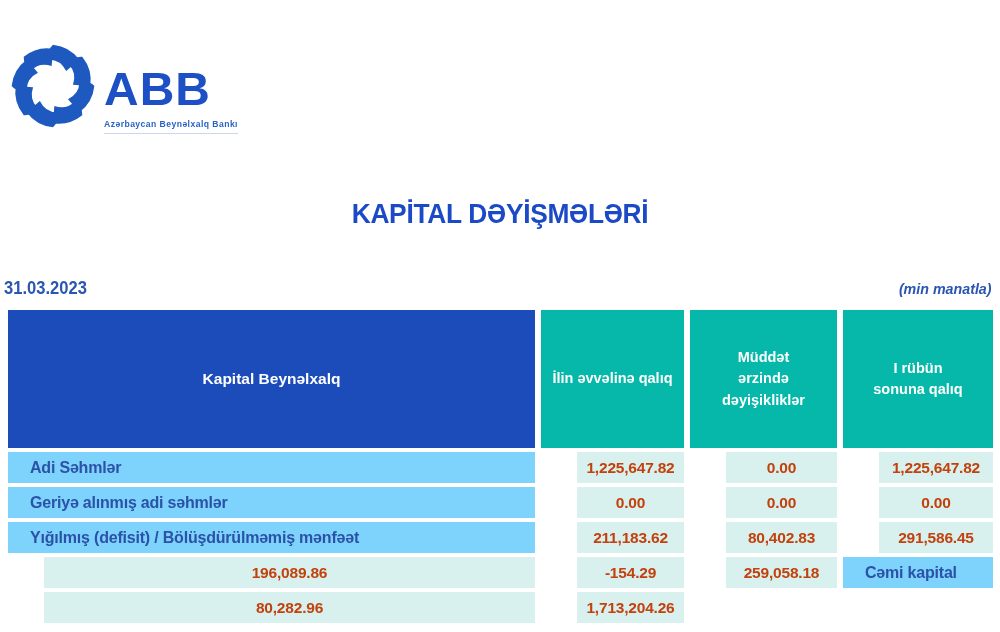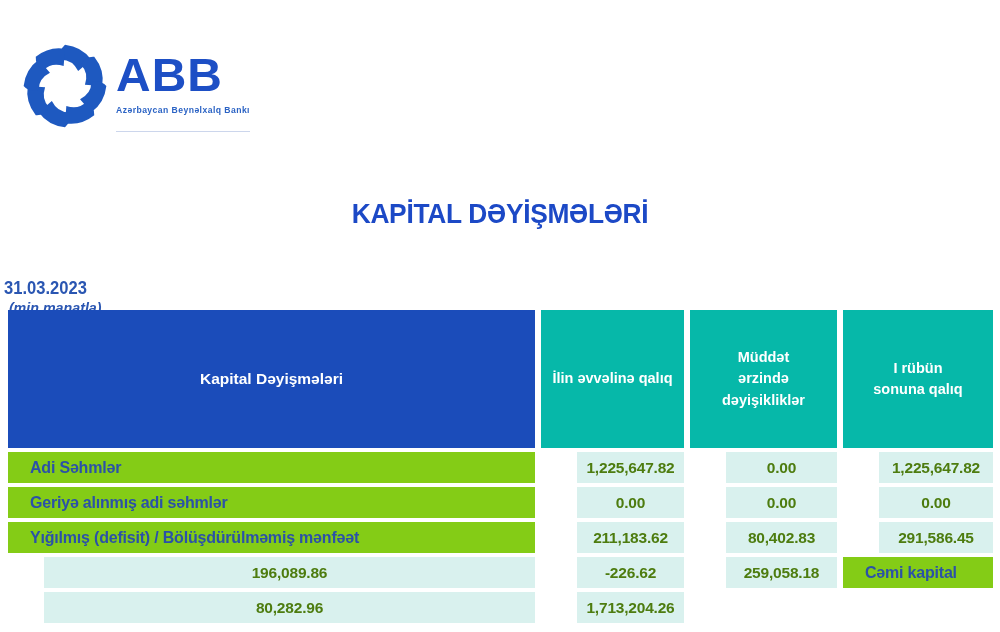--- a/index.html
+++ b/index.html
@@ -6,49 +6,49 @@
   html, body {
     width: 1000px; height: 632px;
     background: #ffffff;
     font-family: "Liberation Sans", sans-serif;
     overflow: hidden;
     position: relative;
   }
 
   
   .logo {
-    position: absolute; top: 38px; left: 18px;
-    display: flex; align-items: center;
+    position: absolute; top: 38px; left: 6px;
+    display: flex; align-items: flex-end;
   }
   .logo-mark { width: 94px; height: 96px; }
   .logo-textblock { margin-left: 4px; margin-top: 10px; }
   .logo-brand {
     font-size: 47px; font-weight: bold; line-height: 1;
     color: #1d4fc5; letter-spacing: 1px;
     transform: scaleX(1.02); transform-origin: left;
   }
   .logo-tagline {
-    margin-top: 7px; padding-bottom: 16px;
+    margin-top: 7px; padding-bottom: 4px;
     font-size: 8.6px; font-weight: bold; letter-spacing: 0.45px;
     color: #2b63c4;
     border-bottom: 1px solid #ccd6ec;
     white-space: nowrap;
   }
 
   
   .page-title {
     position: absolute; top: 198px; left: 0; width: 1000px;
     text-align: center;
     font-size: 28px; font-weight: bold; letter-spacing: -0.3px;
     color: #1c49c6;
     transform: scaleX(0.94);
   }
   .meta-row {
     position: absolute; top: 278px; left: 4px; width: 988px;
-    display: flex; justify-content: space-between; align-items: flex-start; flex-direction: column;
+    display: flex; justify-content: space-between; align-items: center;
   }
   .report-date {
     font-size: 18px; font-weight: bold; color: #2a56b2;
     transform: scaleX(0.92); transform-origin: left;
   }
   .unit-note {
     font-size: 15px; font-weight: bold; font-style: italic; color: #2a56b2;
     transform: scaleX(0.95); transform-origin: right;
   }
 
@@ -71,31 +71,31 @@
   .head-col {
     height: 138px;
     background: #06b8a9;
     color: #ffffff;
     justify-content: center; text-align: center;
     font-size: 14.5px; font-weight: bold;
     white-space: pre-line; line-height: 1.45;
   }
   .row-label {
     height: 31px;
-    background: #84cc16;
+    background: #7dd3fc;
     color: #2b51a8;
     padding-left: 22px;
     font-size: 16px; font-weight: bold;
     transform-origin: left;
     letter-spacing: -0.2px;
   }
   .row-value {
     height: 31px;
     background: #d9f1ee;
-    color: #4d7c0f;
+    color: #c2410c;
     justify-content: center;
     font-size: 15.5px; font-weight: bold;
     letter-spacing: -0.2px;
     margin-left: 36px;
   }
 </style>
 </head>
 <body>
 
 <div class="logo">
@@ -121,21 +121,21 @@
 
 <h1 class="page-title">KAPİTAL DƏYİŞMƏLƏRİ</h1>
 
 <div class="meta-row">
   <span class="report-date">31.03.2023</span>
   <span class="unit-note">(min manatla)</span>
 </div>
 
 <div class="cap-table">
 
-  <div class="cell head-label">Kapital Dəyişmələri</div>
+  <div class="cell head-label">Kapital Beynəlxalq</div>
   <div class="cell head-col">İlin əvvəlinə qalıq</div>
   <div class="cell head-col">Müddət
 ərzində
 dəyişikliklər</div>
   <div class="cell head-col">I rübün
 sonuna qalıq</div>
 
   <div class="cell row-label">Adi Səhmlər</div>
   <div class="cell row-value">1,225,647.82</div>
   <div class="cell row-value">0.00</div>
@@ -145,20 +145,20 @@
   <div class="cell row-value">0.00</div>
   <div class="cell row-value">0.00</div>
   <div class="cell row-value">0.00</div>
 
   <div class="cell row-label">Yığılmış (defisit) / Bölüşdürülməmiş mənfəət</div>
   <div class="cell row-value">211,183.62</div>
   <div class="cell row-value">80,402.83</div>
   <div class="cell row-value">291,586.45</div>
 
   <div class="cell row-value">196,089.86</div>
-  <div class="cell row-value">-226.62</div>
+  <div class="cell row-value">-154.29</div>
   <div class="cell row-value">259,058.18</div>
 
   <div class="cell row-label">Cəmi kapital</div>
   <div class="cell row-value">80,282.96</div>
   <div class="cell row-value">1,713,204.26</div>
 
 </div>
 
 </body></html>

